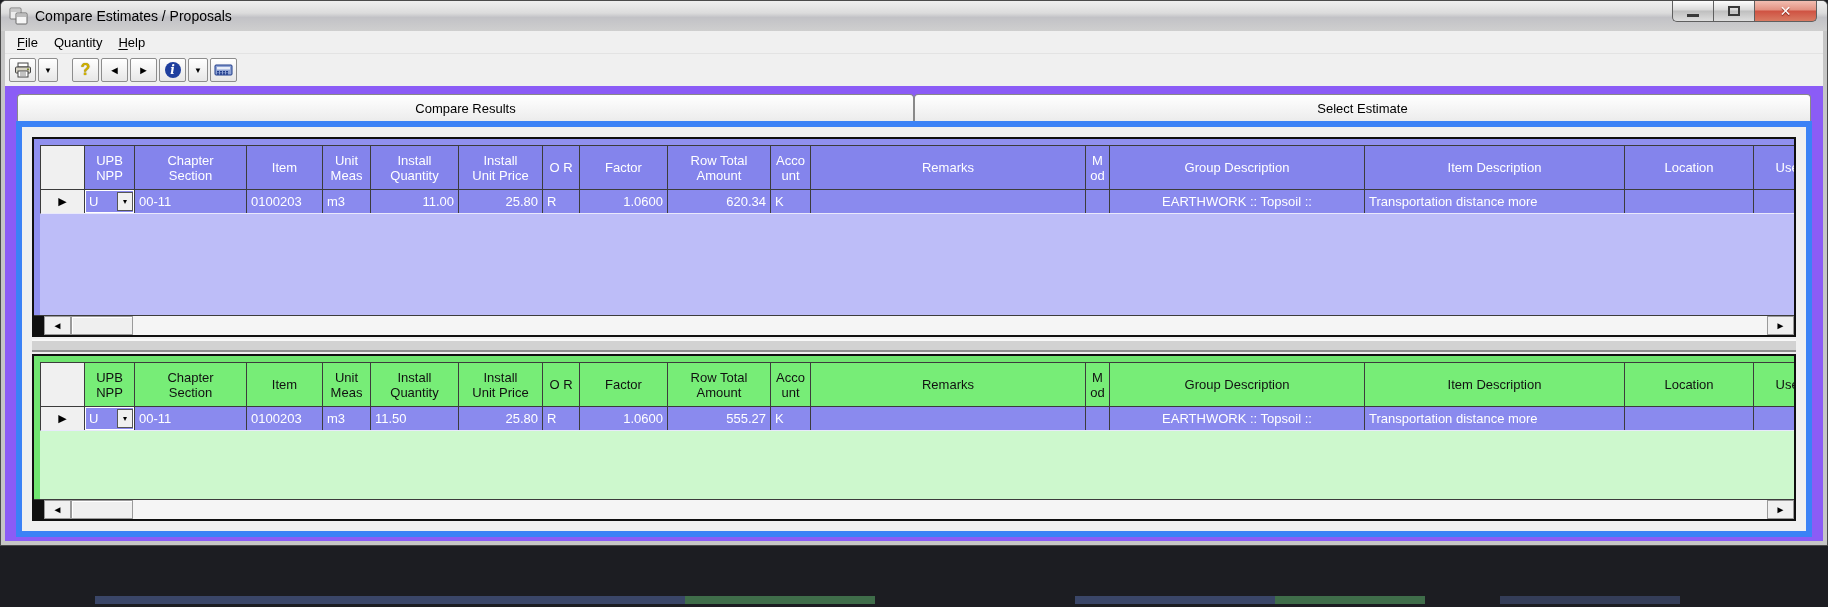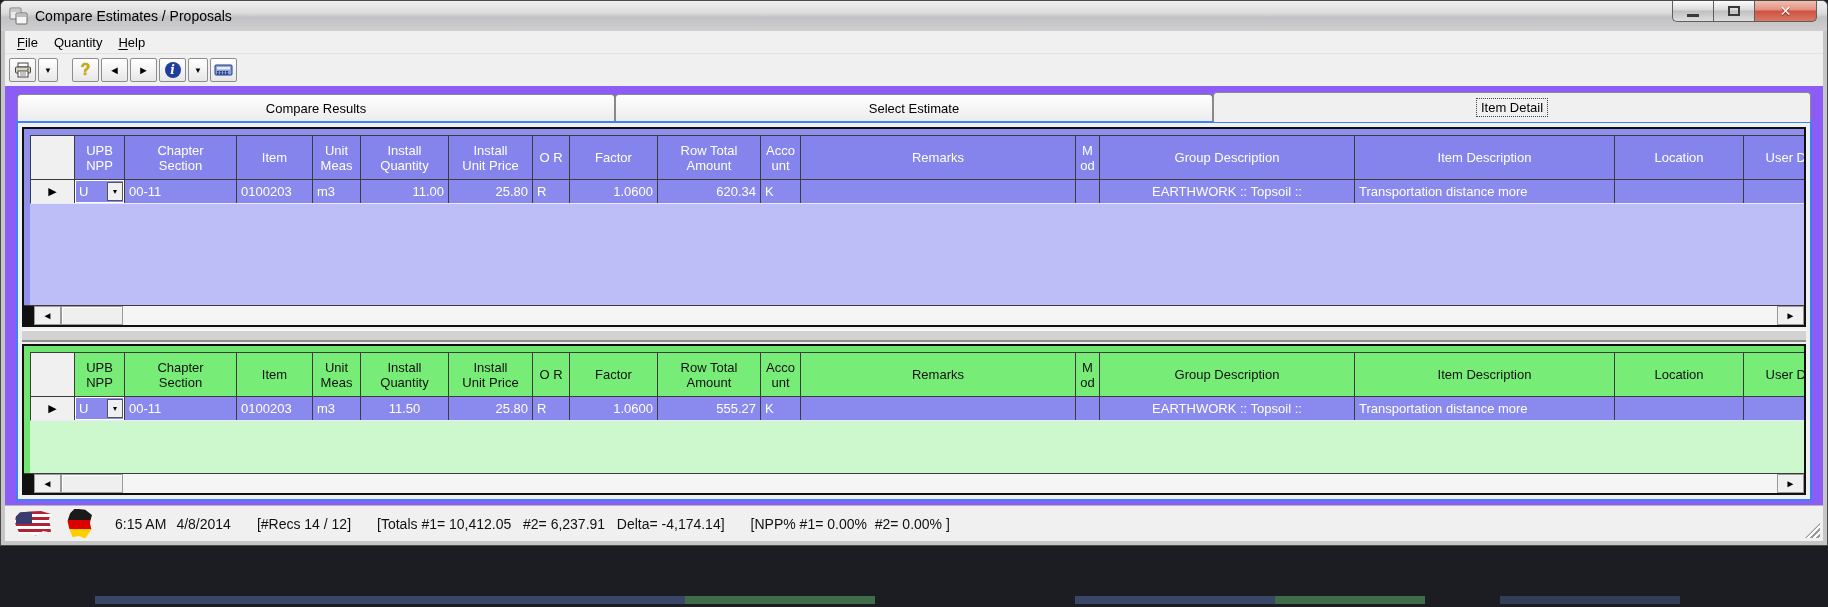--- a/index.html
+++ b/index.html
@@ -51,21 +51,21 @@
     display:flex; align-items:center; justify-content:center; }
 
   
   .main { flex:1; display:flex; flex-direction:column; padding:8px 11px 4px; overflow:hidden; }
   .tabstrip { height:27px; flex:none; display:flex; position:relative; z-index:2; padding:0 1px; }
   .tab { flex:1; display:flex; align-items:center; justify-content:center;
     background:linear-gradient(#ffffff,#ececec); border:1px solid #898989; border-bottom:none;
     border-radius:4px 4px 0 0; font-size:13px; color:#000; cursor:default; }
   .tab.active { background:#f0f0f0; height:30px; margin-top:-2px; margin-bottom:-1px; }
   .tab.active .tab-label { outline:1px dotted #444; padding:1px 4px; }
-  .panel { flex:1; border:2px solid #3b82f6; background:#f0f0f0; padding:2px;
+  .panel { flex:1; border:6px solid #3b82f6; background:#f0f0f0; padding:8px;
     display:flex; flex-direction:column; overflow:hidden; position:relative; z-index:1; }
 
   
   .grid { margin:2px; border:2px solid #101010; display:flex; flex-direction:column; overflow:hidden;
     background:var(--empty,#ddd); }
   .grid-1 { height:200px; flex:none; }
   .grid-2 { flex:1; }
   .grid-pad-top { height:6px; flex:none; background:var(--pad); }
   .grid-mid { flex:1; display:flex; overflow:hidden; background:var(--empty); }
   .grid-pad-left { width:6px; flex:none; background:var(--pad); }
@@ -221,23 +221,20 @@
         </div>
 
       <div class="main">
         <div class="tabstrip">
           <div class="tab">
               <span class="tab-label">Compare Results</span>
             </div>
           <div class="tab">
               <span class="tab-label">Select Estimate</span>
             </div>
-          <div class="tab active">
-              <span class="tab-label">Item Detail</span>
-            </div>
         </div>
         <div class="panel">
           <div class="grid grid-1" style="--head: #8484ec; --headtx: #ffffff; --pad: #9090ef; --empty: #bdbdf8; --row: #8a8aee; --rowtx: #ffffff;">
               <div class="grid-pad-top"></div>
               <div class="grid-mid">
                 <div class="grid-pad-left"></div>
                 <div class="grid-body">
                   <div class="grid-head">
                     <div class="hcell sel" style="width: 44px;">
                       <span></span>
@@ -449,21 +446,21 @@
                     </div>
                     <div class="cell" style="width: 112px; justify-content: flex-start;">
                       <span>00-11</span>
                     </div>
                     <div class="cell" style="width: 76px; justify-content: flex-start;">
                       <span>0100203</span>
                     </div>
                     <div class="cell" style="width: 48px; justify-content: flex-start;">
                       <span>m3</span>
                     </div>
-                    <div class="cell" style="width: 88px; justify-content: center;">
+                    <div class="cell" style="width: 88px; justify-content: flex-start;">
                       <span>11.50</span>
                     </div>
                     <div class="cell" style="width: 84px; justify-content: flex-end;">
                       <span>25.80</span>
                     </div>
                     <div class="cell" style="width: 37px; justify-content: flex-start;">
                       <span>R</span>
                     </div>
                     <div class="cell" style="width: 88px; justify-content: flex-end;">
                       <span>1.0600</span>
@@ -504,30 +501,20 @@
                 <div class="sb-thumb"></div>
                 <div class="sb-track"></div>
                 <div class="sb-btn">
                   <span class="sb-arrow">►</span>
                 </div>
               </div>
             </div>
         </div>
       </div>
 
-      <div class="statusbar">
-        <div class="flag-us"></div>
-        <div class="flag-de"></div>
-        <span class="seg time" style="margin-right:10px;">6:15 AM</span>
-        <span class="seg date" style="margin-left:0;">4/8/2014</span>
-        <span class="seg">[#Recs 14 / 12]</span>
-        <span class="seg">[Totals #1= 10,412.05   #2= 6,237.91   Delta= -4,174.14]</span>
-        <span class="seg">[NPP% #1= 0.00%  #2= 0.00% ]</span>
-        <div class="grip"></div>
-      </div>
     </div>
   </div>
 
   <div class="desktop">
     <i style="left:95px;width:590px;background:#3a4668"></i>
     <i style="left:685px;width:190px;background:#3f6d4a"></i>
     <i style="left:1075px;width:200px;background:#3a4668"></i>
     <i style="left:1275px;width:150px;background:#3f6d4a"></i>
     <i style="left:1500px;width:180px;background:#343d58"></i>
   </div>

